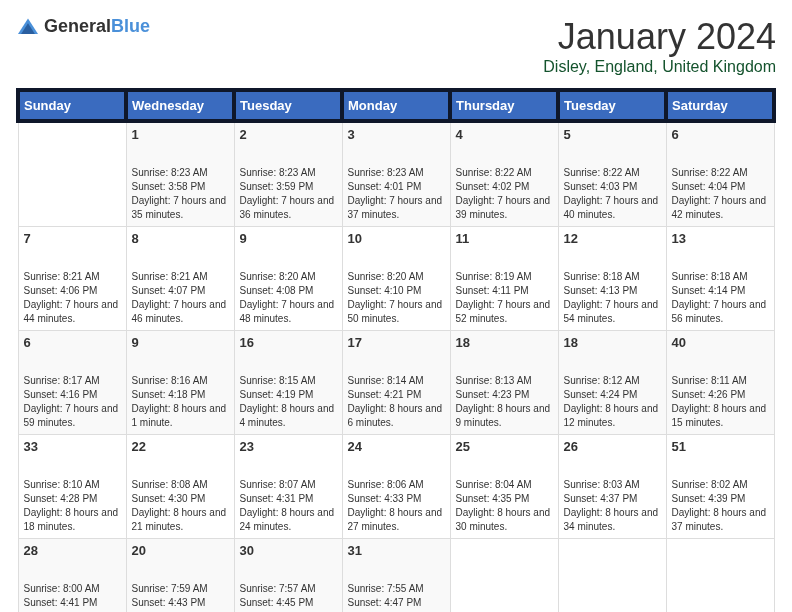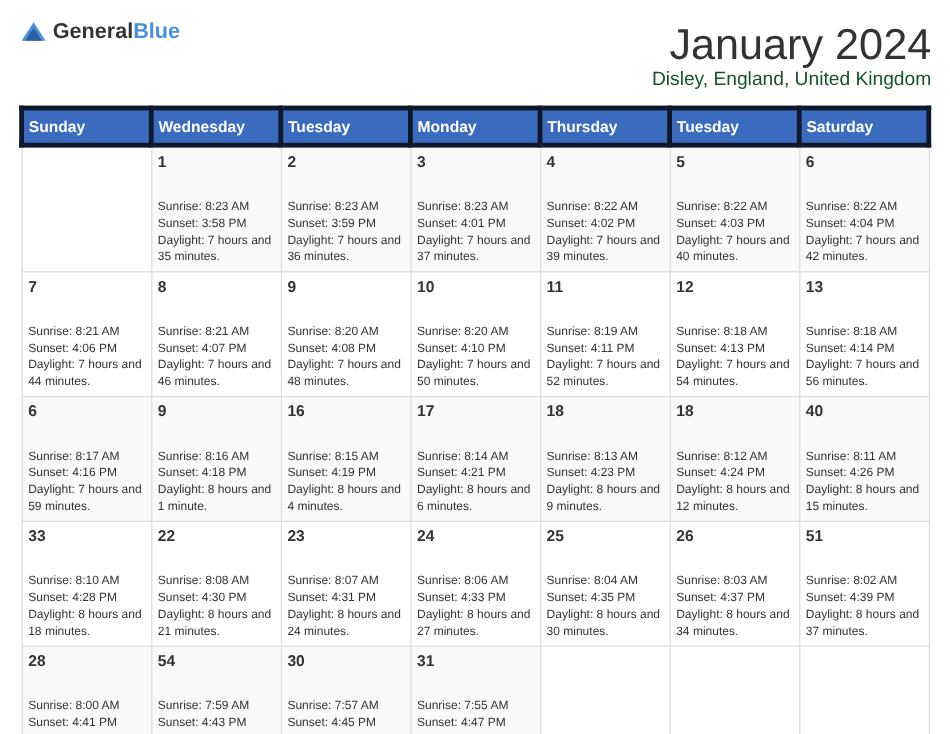--- a/index.html
+++ b/index.html
@@ -227,21 +227,21 @@
           <span class="day-number">51</span>
           <div class="day-info">Sunrise: 8:02 AM<br>Sunset: 4:39 PM<br>Daylight: 8 hours and 37 minutes.</div>
         </td>
       </tr>
       <tr>
         <td>
           <span class="day-number">28</span>
           <div class="day-info">Sunrise: 8:00 AM<br>Sunset: 4:41 PM<br>Daylight: 8 hours and 40 minutes.</div>
         </td>
         <td>
-          <span class="day-number">54</span>
+          <span class="day-number">20</span>
           <div class="day-info">Sunrise: 7:59 AM<br>Sunset: 4:43 PM<br>Daylight: 8 hours and 44 minutes.</div>
         </td>
         <td>
           <span class="day-number">30</span>
           <div class="day-info">Sunrise: 7:57 AM<br>Sunset: 4:45 PM<br>Daylight: 8 hours and 47 minutes.</div>
         </td>
         <td>
           <span class="day-number">31</span>
           <div class="day-info">Sunrise: 7:55 AM<br>Sunset: 4:47 PM<br>Daylight: 8 hours and 51 minutes.</div>
         </td>

